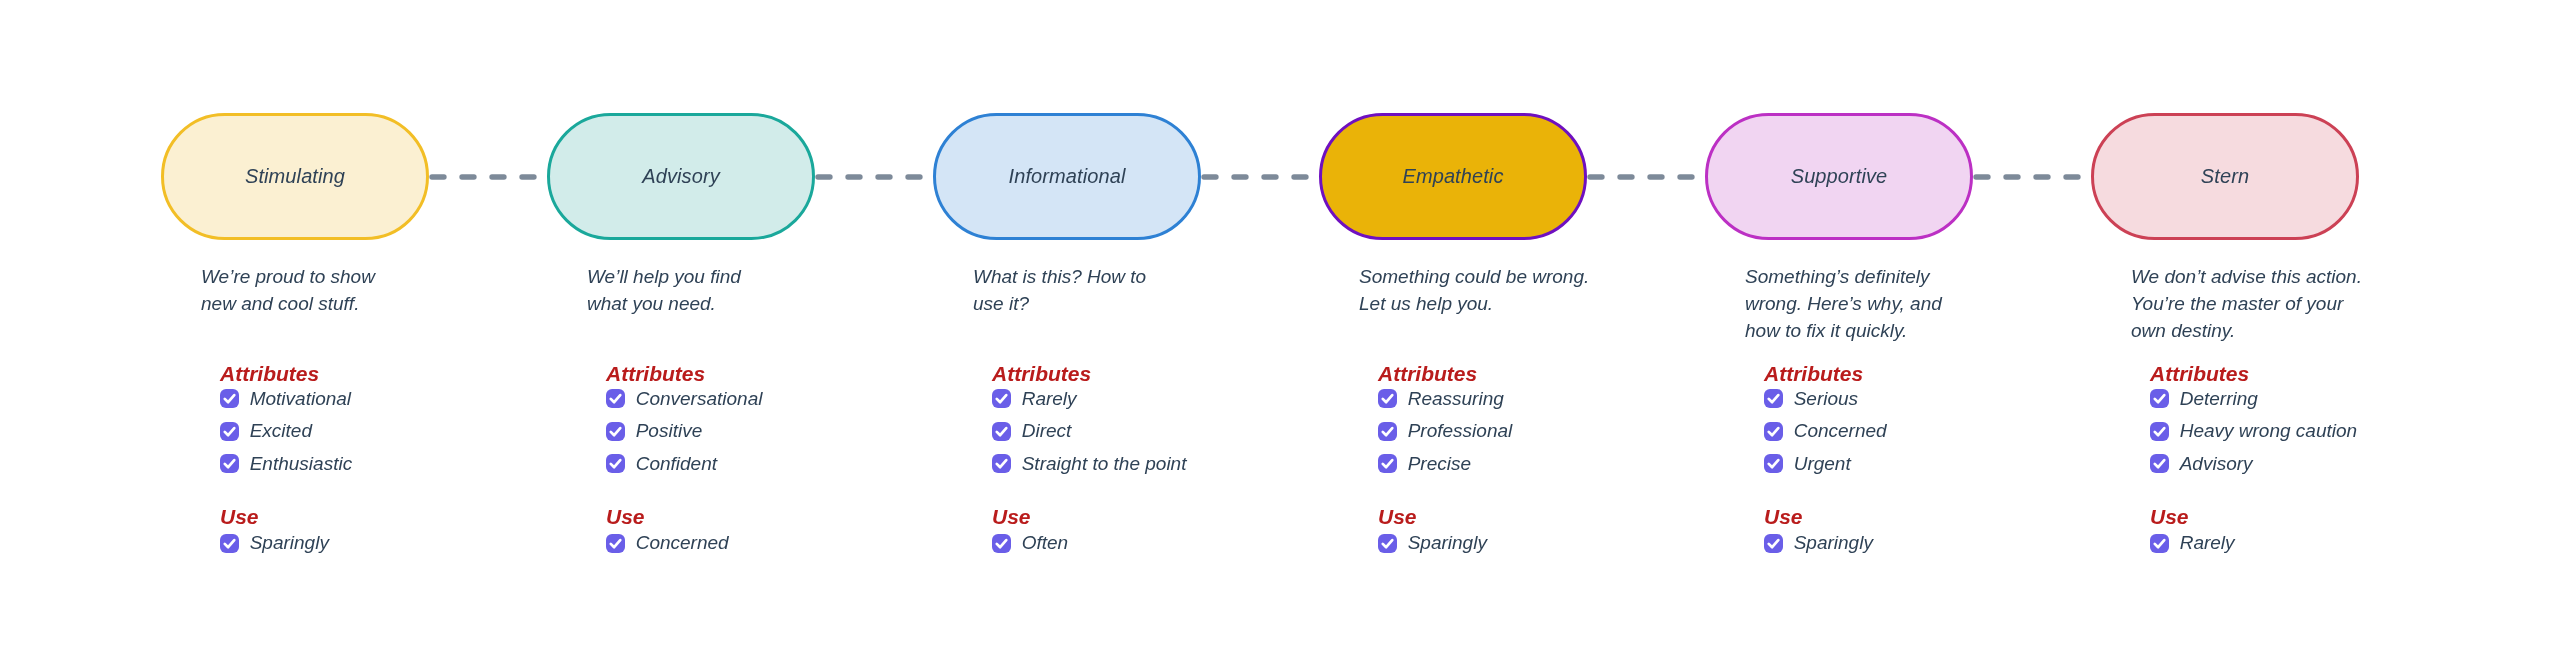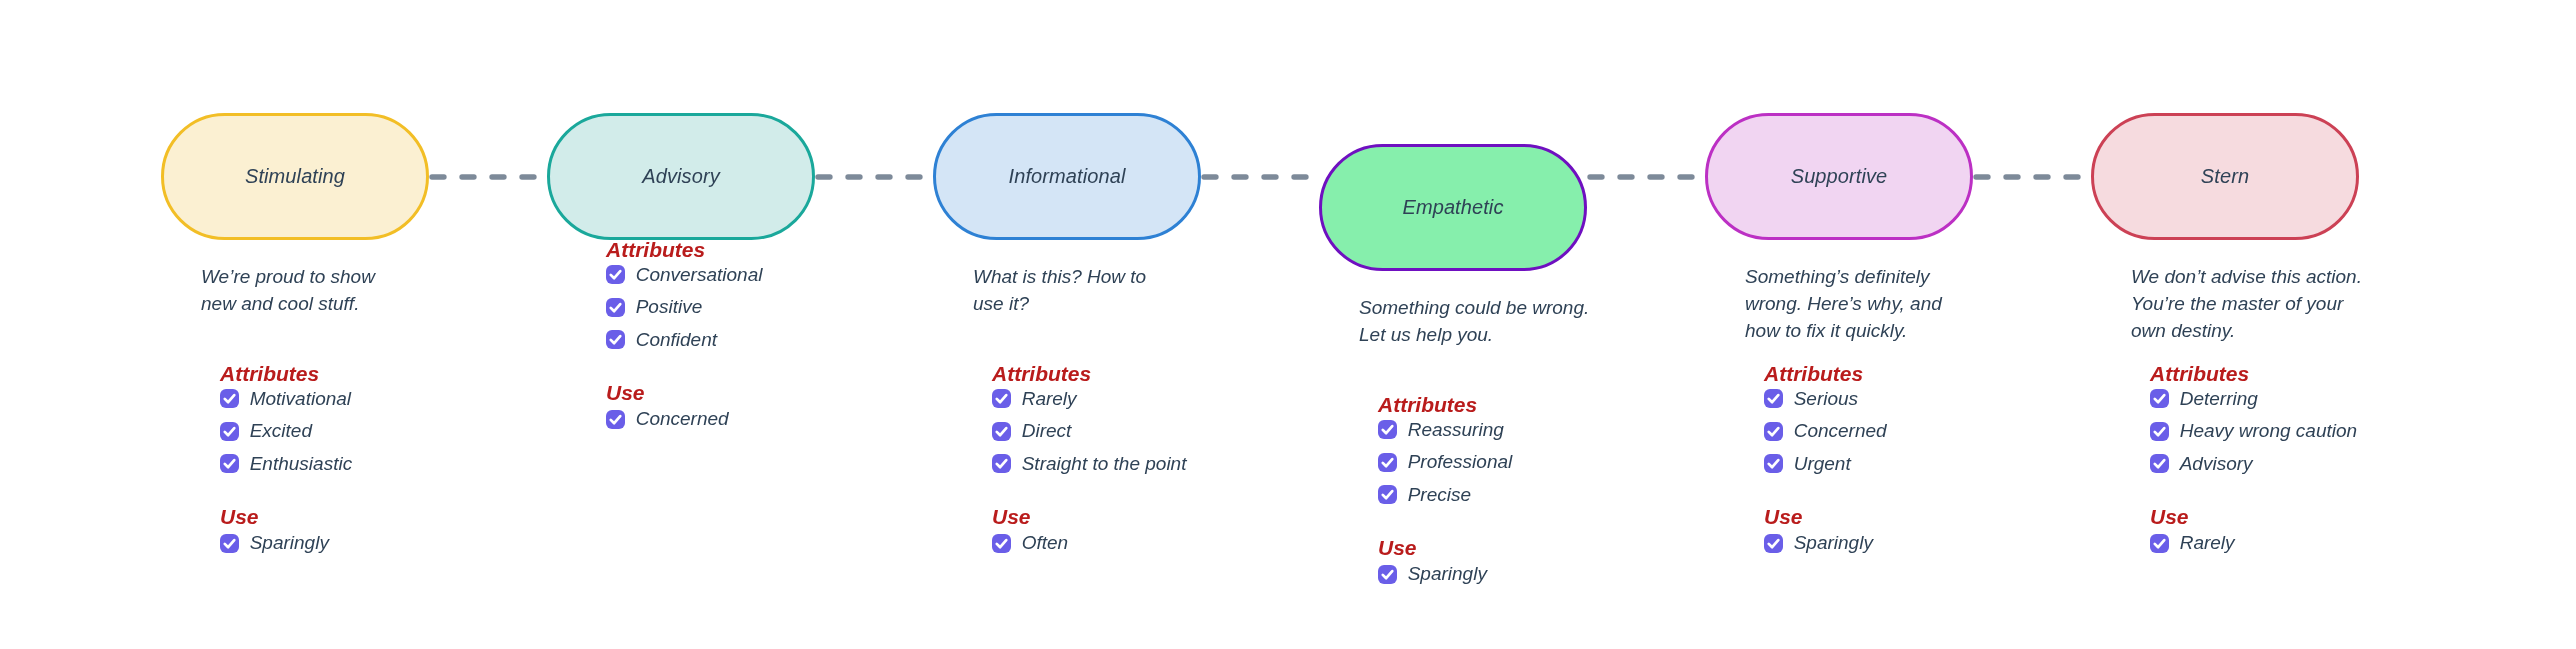--- a/index.html
+++ b/index.html
@@ -140,20 +140,22 @@
     <div class="connector">
       <svg width="118" height="16" viewBox="0 0 176 24">
         <line x1="4" y1="12" x2="172" y2="12" stroke-width="8" stroke-dasharray="18 27" stroke-linecap="round" style="stroke: rgb(125, 138, 153);"></line>
       </svg>
     </div>
 
     <div class="col">
       <div class="pill" style="background-color: rgb(210, 236, 234); border-color: rgb(26, 168, 155);">
         <span class="pill-label">Advisory</span>
       </div>
+      <div class="desc">We’ll help you find
+what you need.</div>
       <div class="attrs">
         <div class="sec-title">Attributes</div>
         <div class="check-row">
           <span class="checkbox" role="checkbox" aria-checked="true" style="background-color: rgb(106, 94, 232);">
             <svg width="19" height="19" viewBox="0 0 28 28">
                 <path d="M7 14.5l5 5L21 9" fill="none" stroke="#fff" stroke-width="4" stroke-linecap="round" stroke-linejoin="round"></path>
               </svg>
           </span>
           <span class="check-label">Conversational</span>
         </div>
@@ -239,21 +241,21 @@
       </div>
     </div>
 
     <div class="connector">
       <svg width="118" height="16" viewBox="0 0 176 24">
         <line x1="4" y1="12" x2="172" y2="12" stroke-width="8" stroke-dasharray="18 27" stroke-linecap="round" style="stroke: rgb(125, 138, 153);"></line>
       </svg>
     </div>
 
     <div class="col">
-      <div class="pill" style="background-color: #86efac; border-color: rgb(111, 16, 192); margin-top: 31px;">
+      <div class="pill" style="background-color: #eab308; border-color: rgb(111, 16, 192);">
         <span class="pill-label">Empathetic</span>
       </div>
       <div class="desc">Something could be wrong.
 Let us help you.</div>
       <div class="attrs">
         <div class="sec-title">Attributes</div>
         <div class="check-row">
           <span class="checkbox" role="checkbox" aria-checked="true" style="background-color: rgb(106, 94, 232);">
             <svg width="19" height="19" viewBox="0 0 28 28">
                 <path d="M7 14.5l5 5L21 9" fill="none" stroke="#fff" stroke-width="4" stroke-linecap="round" stroke-linejoin="round"></path>

